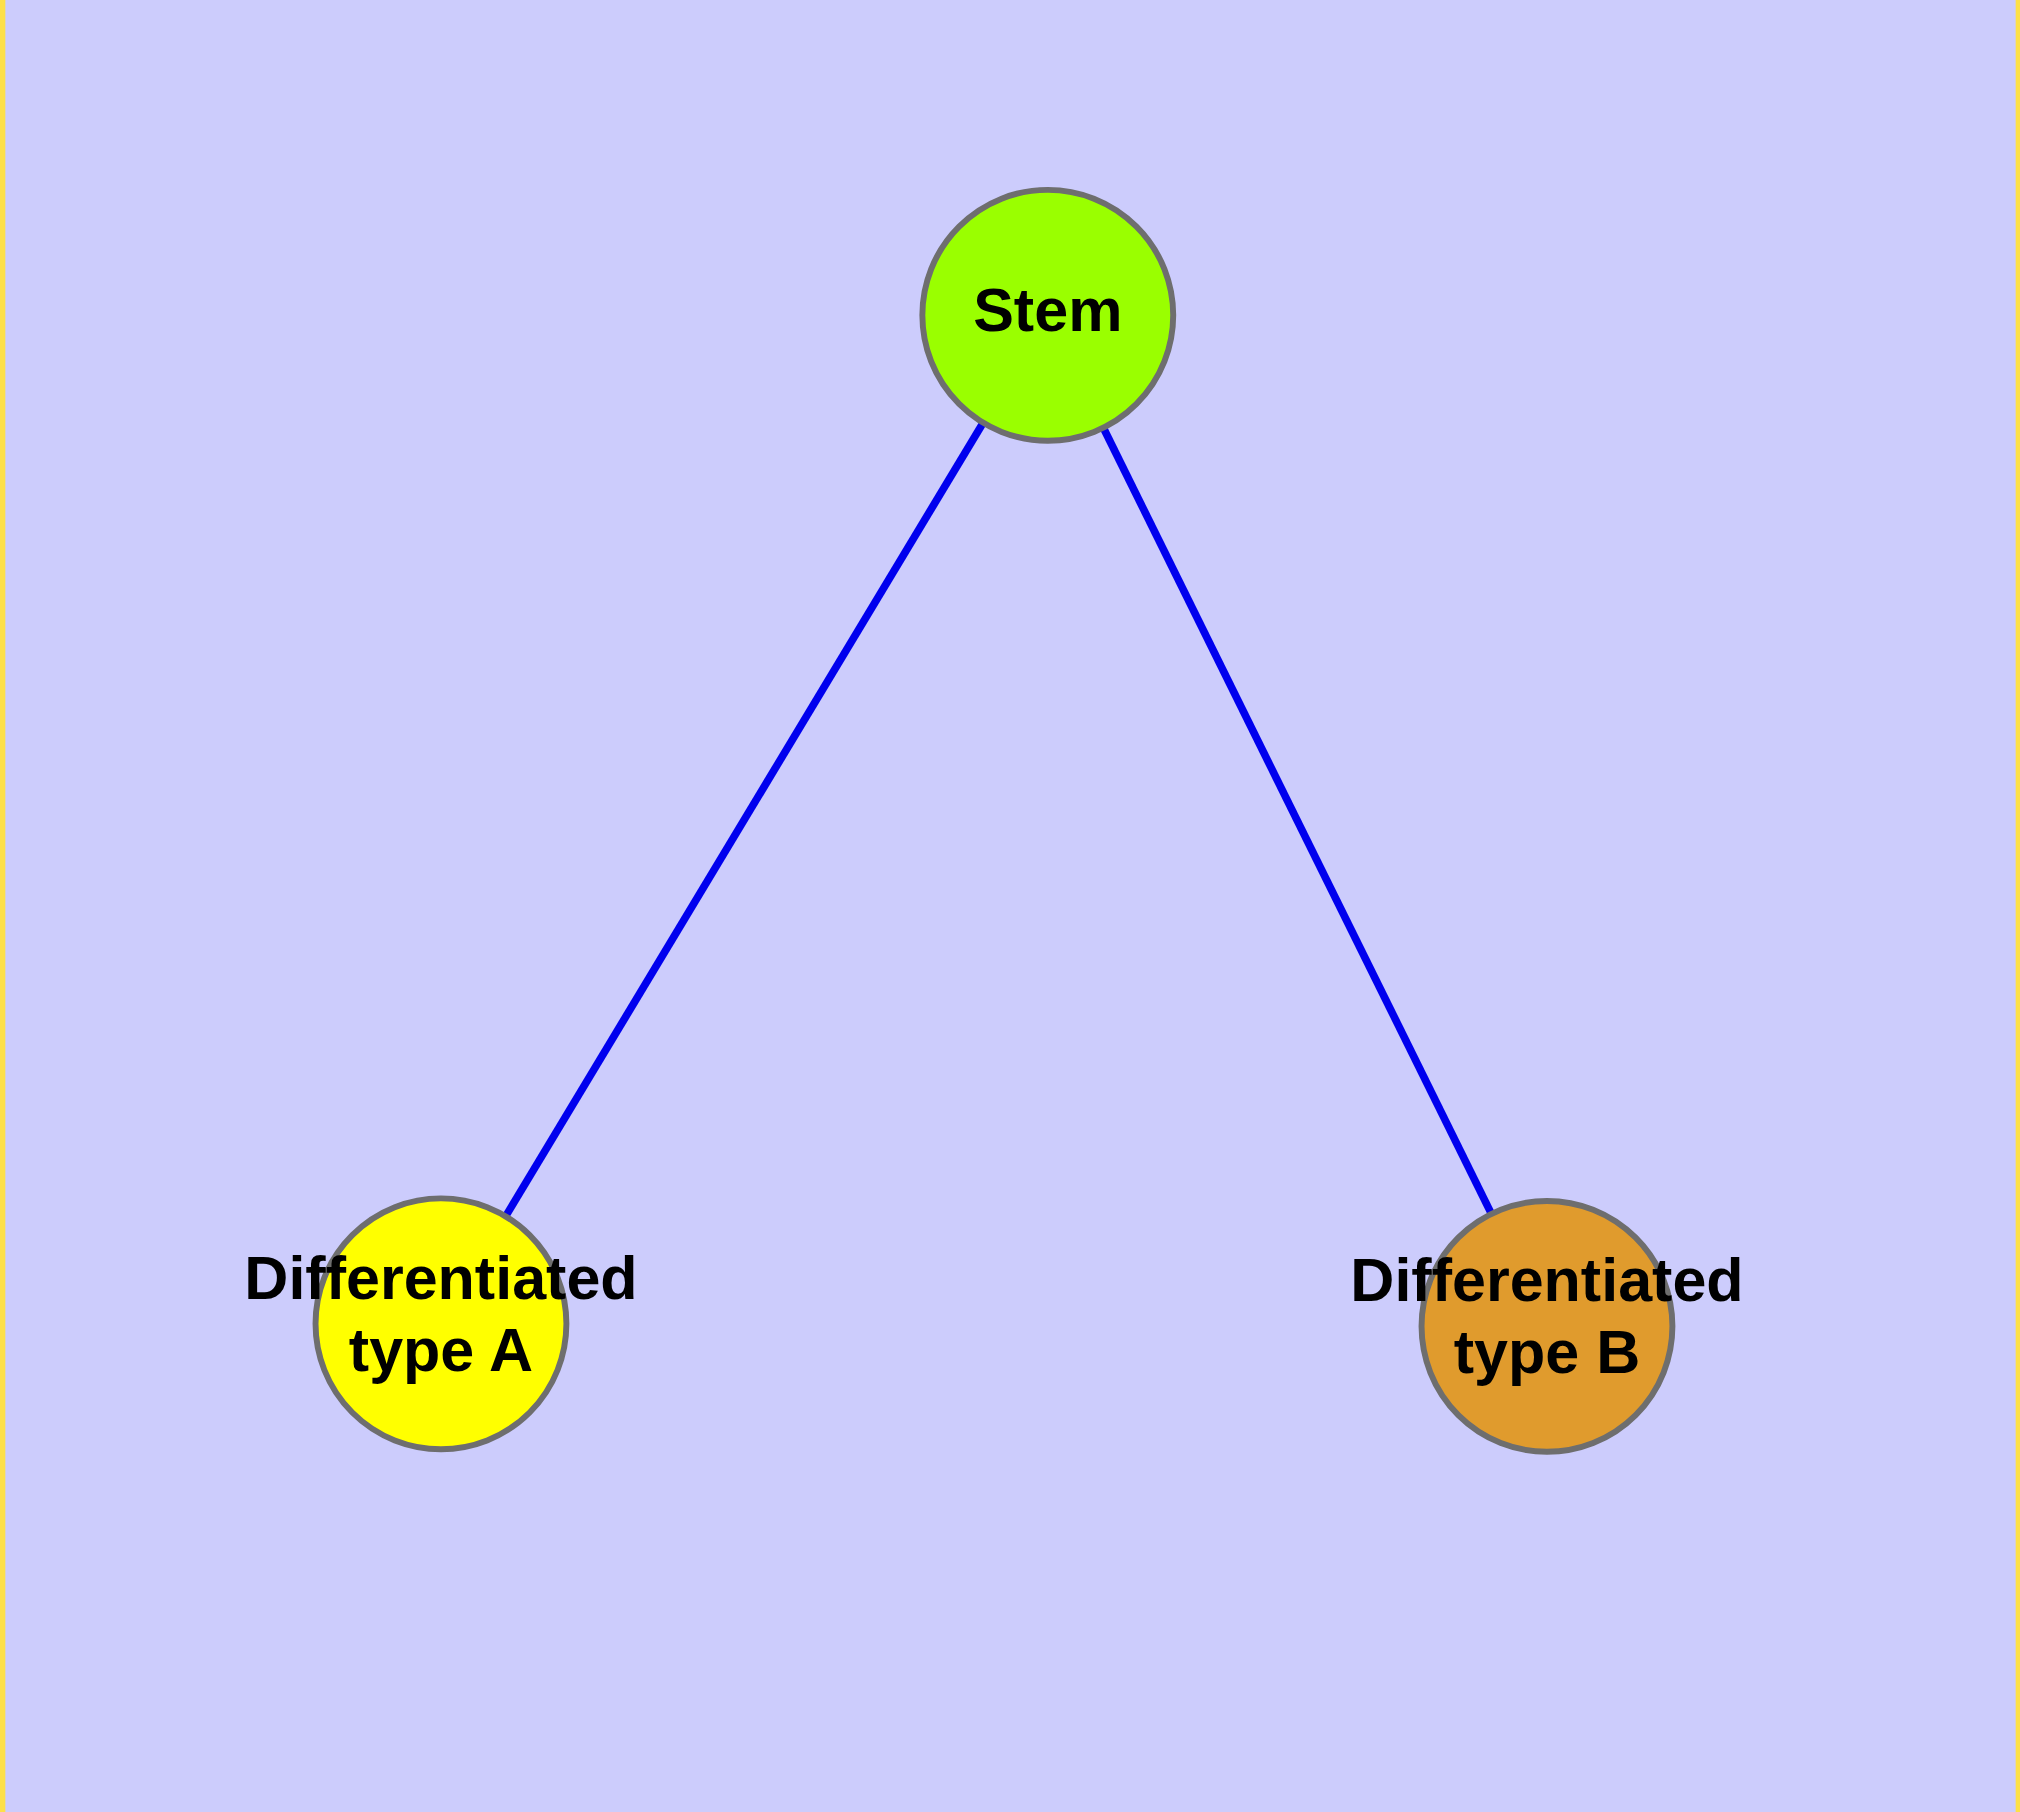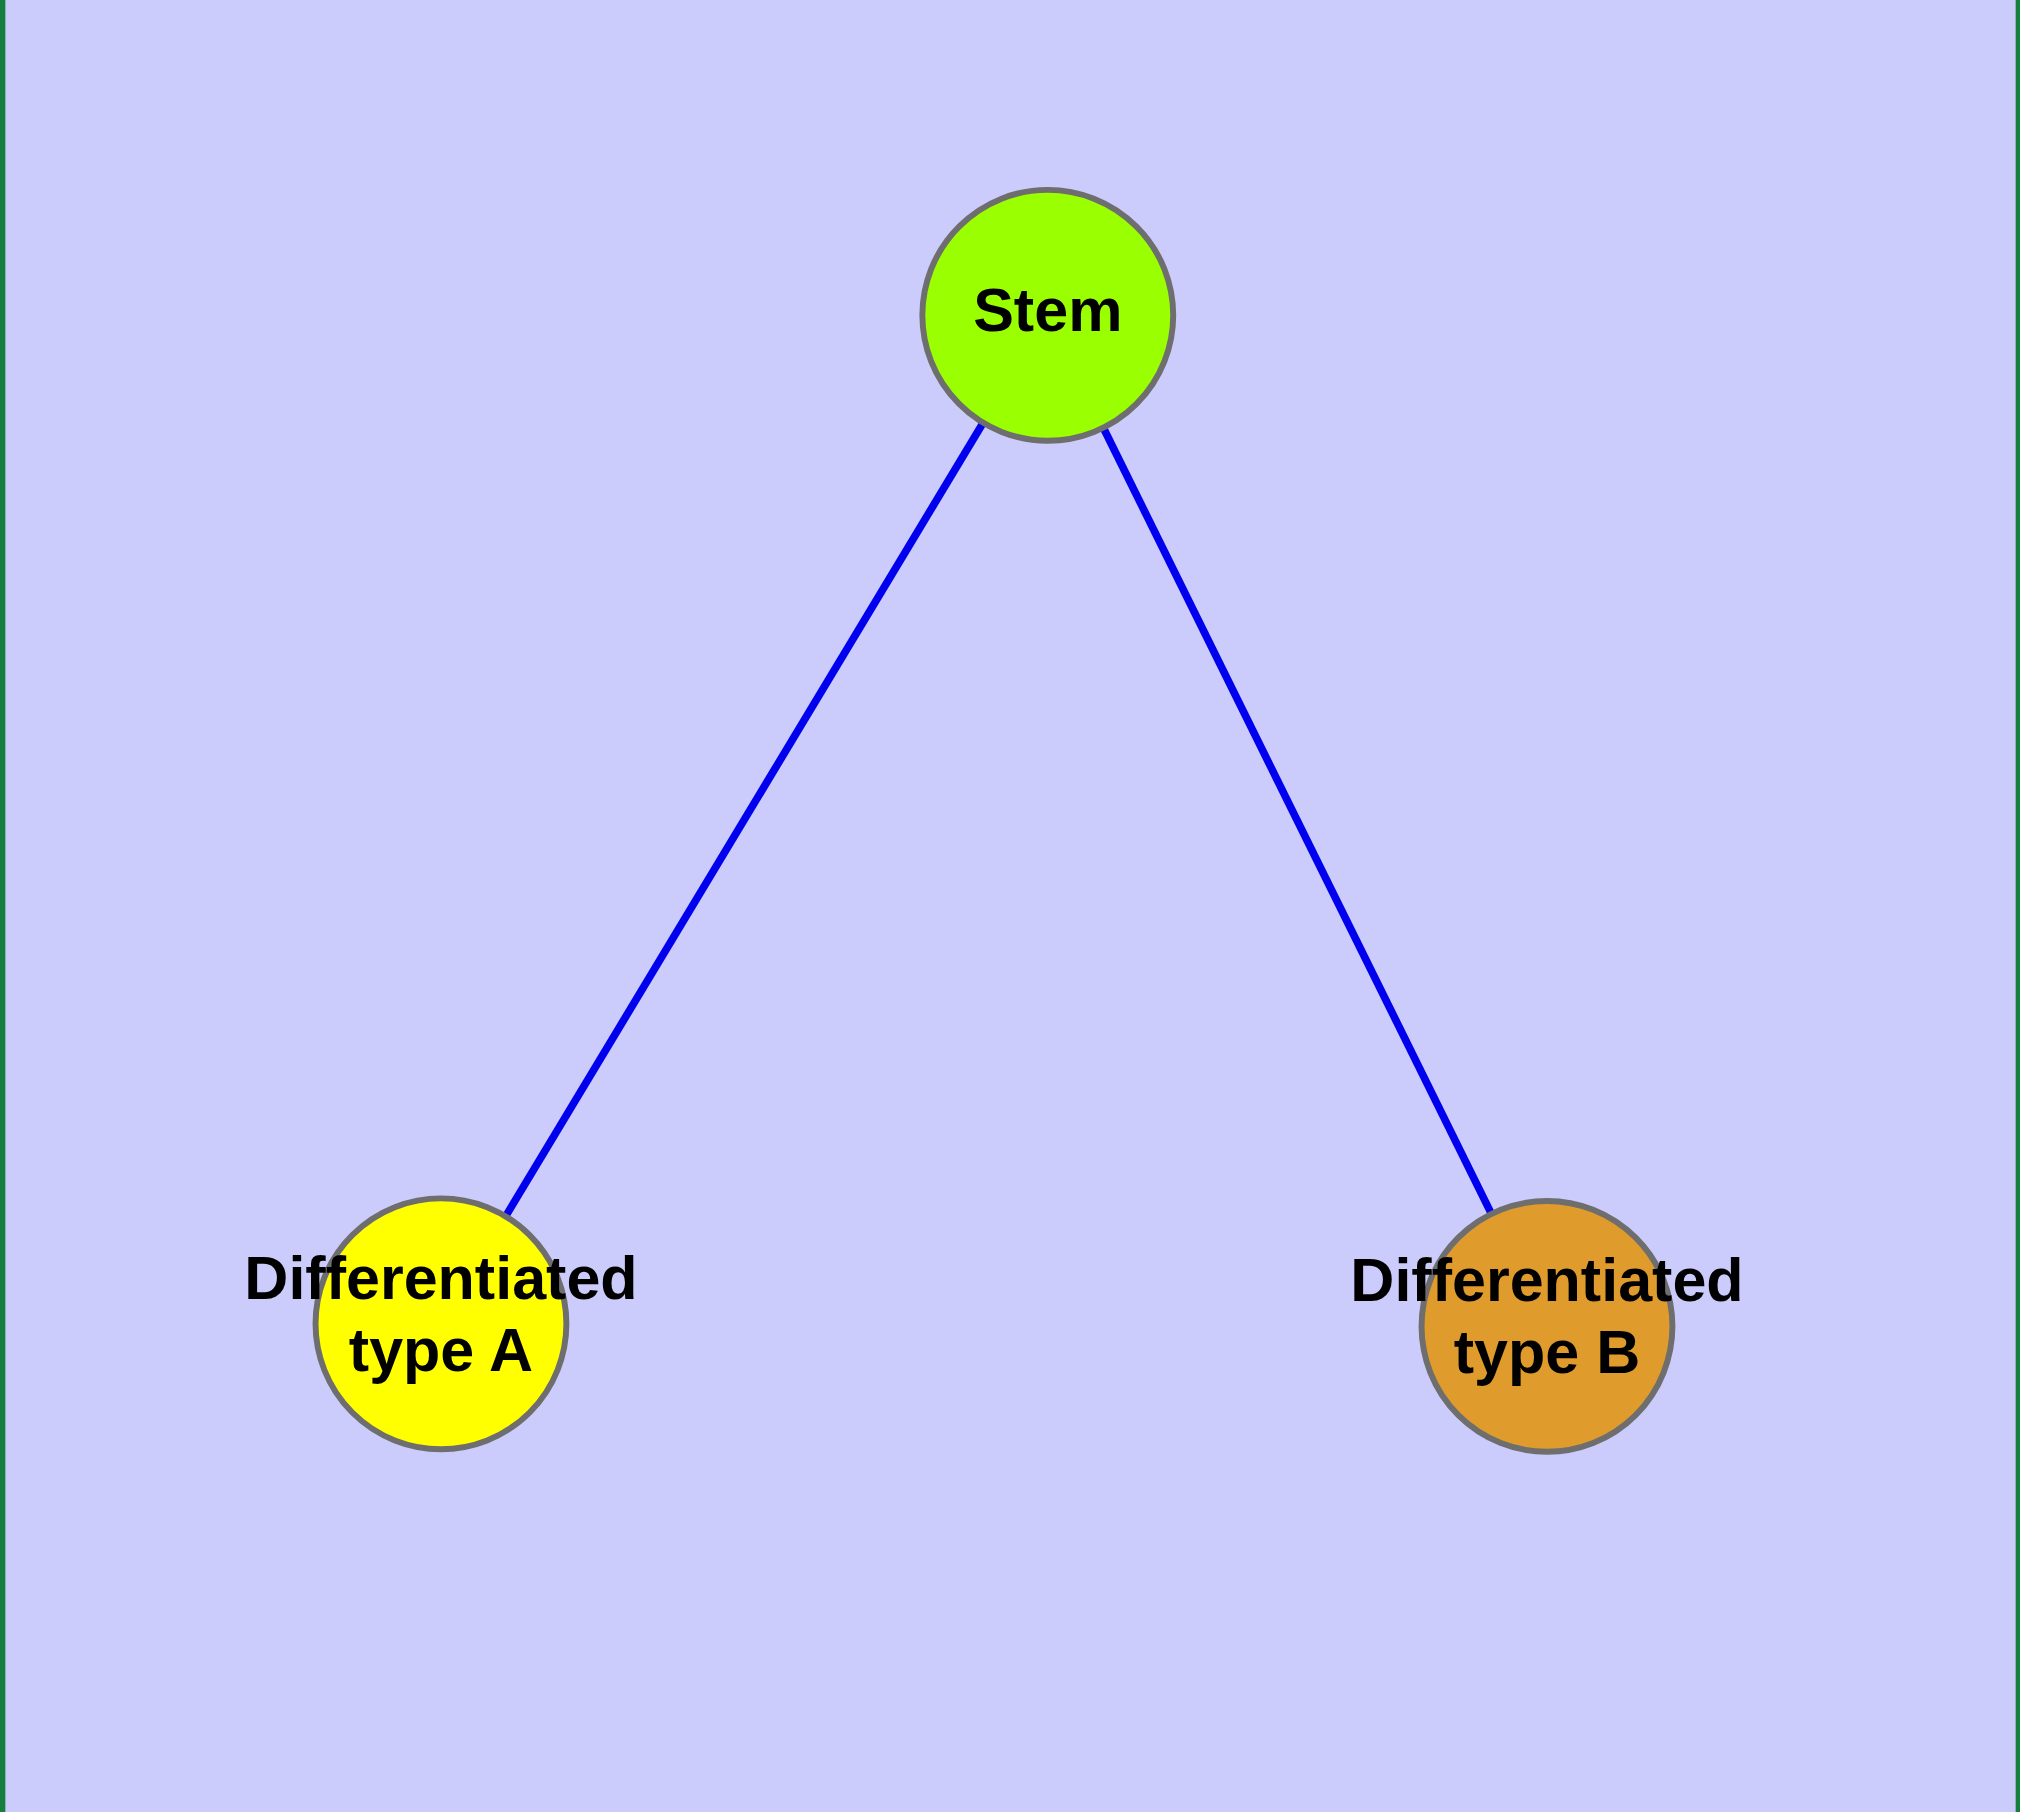--- a/index.html
+++ b/index.html
@@ -10,21 +10,21 @@
   body {
     width: 2021px;
     height: 1812px;
     overflow: hidden;
     font-family: "Liberation Sans", sans-serif;
   }
   #canvas-root {
     position: relative;
     width: 2021px;
     height: 1812px;
-    background: #15803d;
+    background: #fde047;
   }
   #graph-svg {
     display: block;
     width: 2021px;
     height: 1812px;
   }
   .node-label {
     font-family: "Liberation Sans", sans-serif;
     font-weight: bold;
     fill: #000000;

